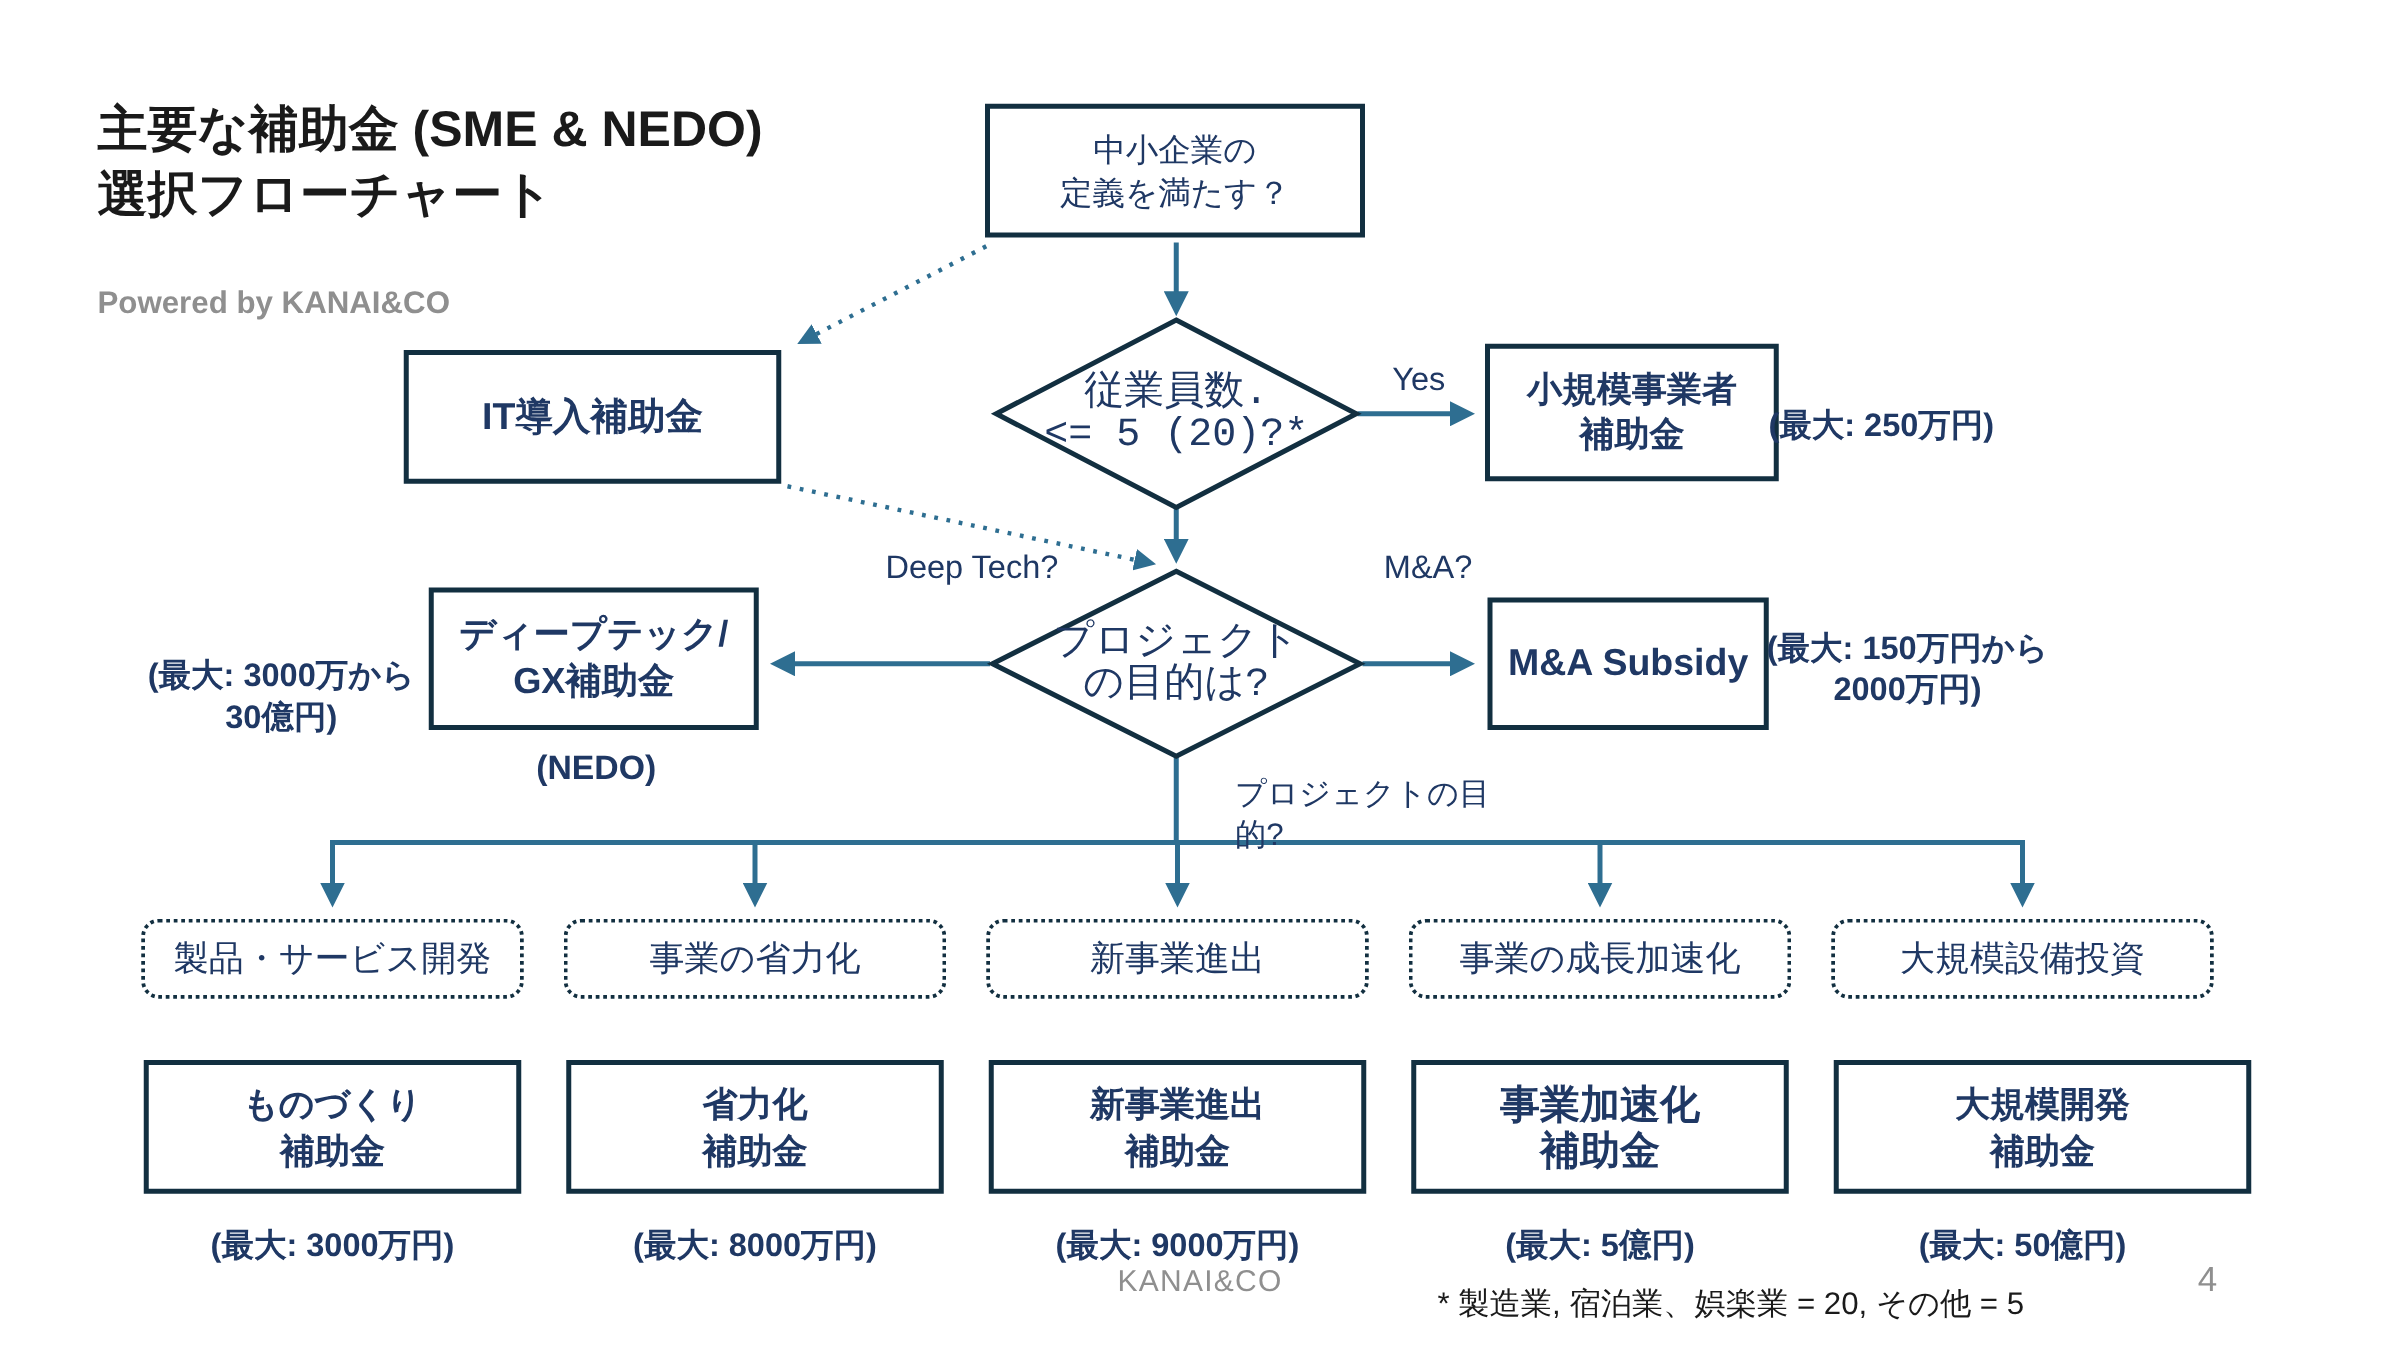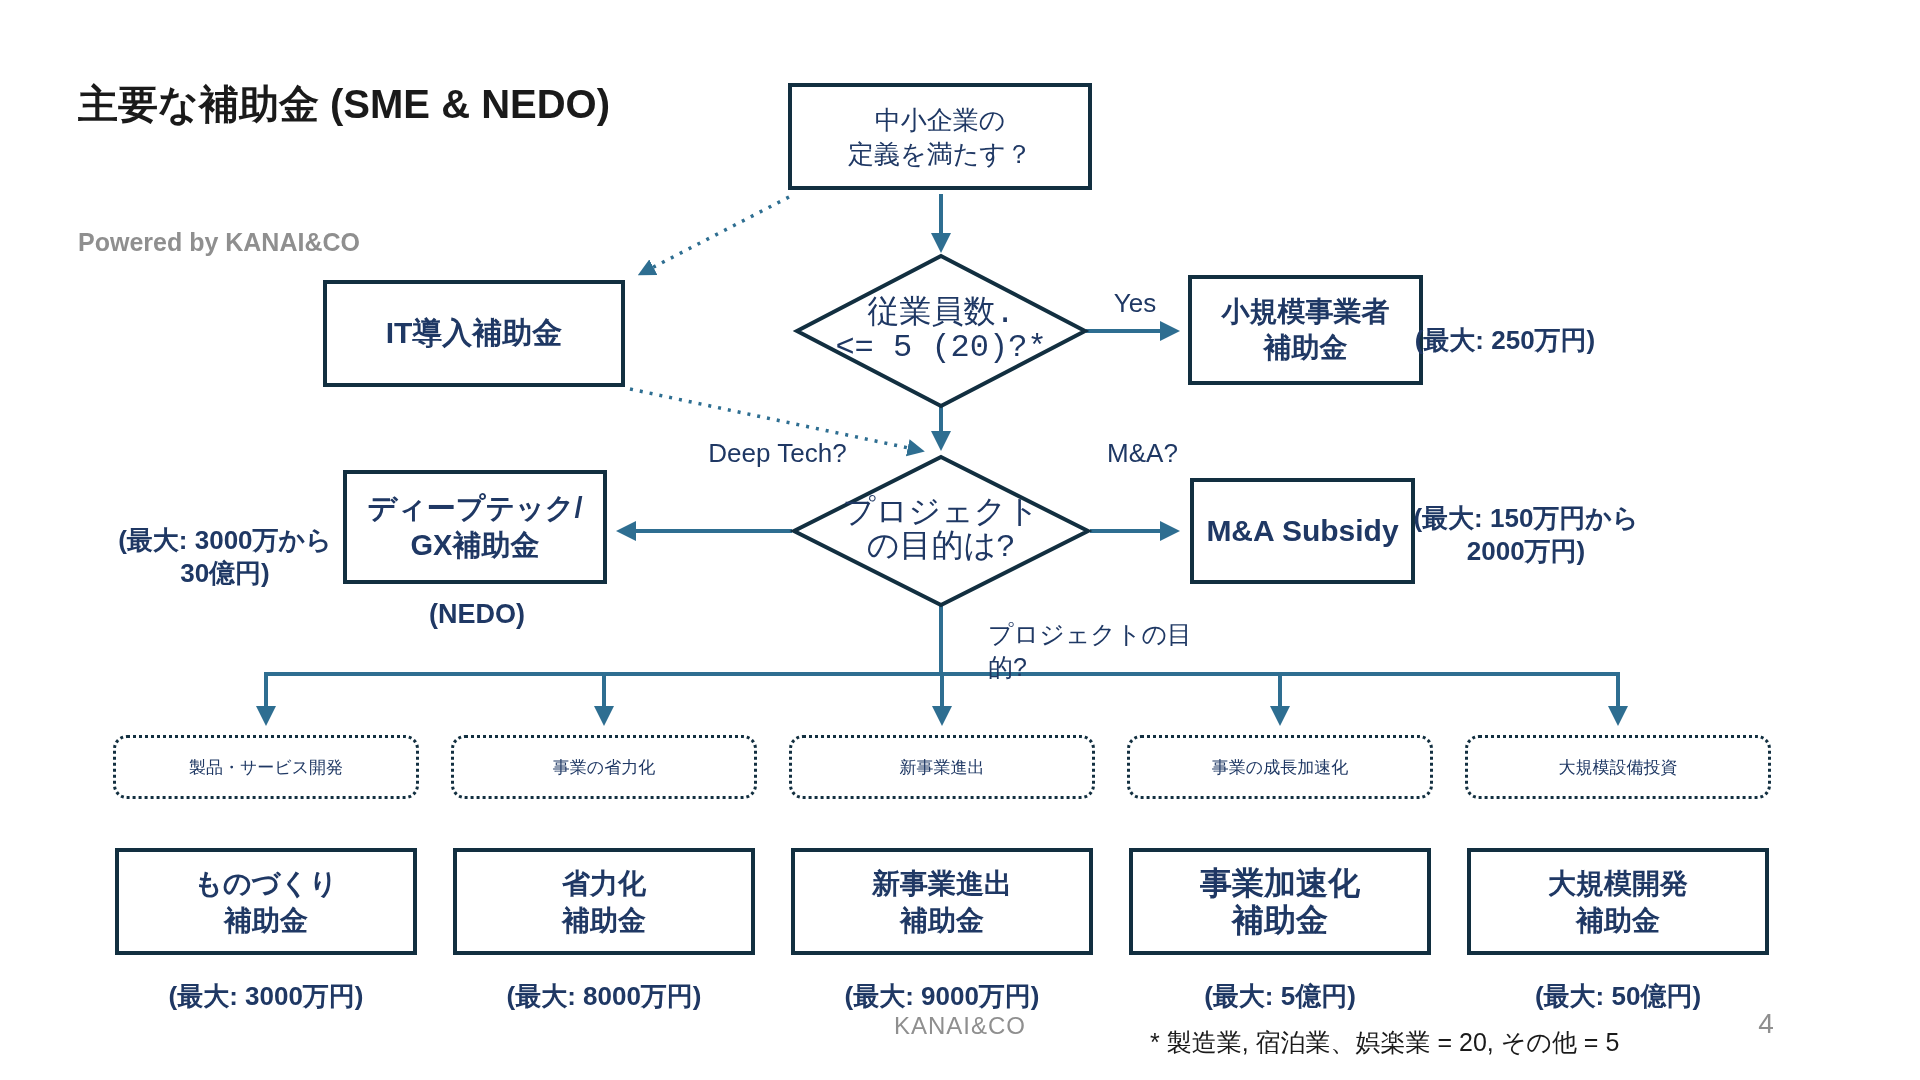--- a/index.html
+++ b/index.html
@@ -24,21 +24,21 @@
   svg.layer{position:absolute;left:0;top:0;width:1920px;height:1080px;}
   .connector{stroke:var(--line);stroke-width:4;fill:none;}
   .connector.dotted{stroke-width:3.5;stroke-dasharray:3 7;}
   .arrowhead{fill:var(--line);}
   .diamond{fill:#ffffff;stroke:var(--border);stroke-width:4;stroke-linejoin:miter;}
 
   
   .node{border:4px solid var(--border);background:#fff;color:var(--text);}
   .node-text{font-size:26px;line-height:34px;}
   .node-bold{font-weight:bold;}
-  .dotted-box{border:3px dotted var(--border);border-radius:14px;background:#fff;color:var(--text);font-size:17px;}
+  .dotted-box{border:3px dotted var(--border);border-radius:14px;background:#fff;color:var(--text);font-size:28px;}
   .diamond-text{font-size:32px;line-height:34px;color:var(--text);font-family:Liberation Mono, monospace;}
   .edge-label{font-size:26px;color:var(--text);}
   .annotation{font-weight:bold;color:var(--text);font-size:26px;line-height:33px;text-align:center;white-space:pre-line;}
 
   
   .footer-brand{left:810px;top:1012px;width:300px;text-align:center;font-size:24px;letter-spacing:1px;color:var(--muted);}
   .footnote{left:1150px;top:1026px;font-size:25px;color:#1a1a1a;}
   .page-num{left:1740px;top:1008px;width:52px;text-align:center;font-size:28px;color:var(--muted);}
 </style>
 </head>
@@ -72,21 +72,21 @@
   <line class="connector" x1="266" y1="672" x2="266" y2="718" marker-end="url(#arrow)"></line>
   <line class="connector" x1="604" y1="672" x2="604" y2="718" marker-end="url(#arrow)"></line>
   <line class="connector" x1="942" y1="672" x2="942" y2="718" marker-end="url(#arrow)"></line>
   <line class="connector" x1="1280" y1="672" x2="1280" y2="718" marker-end="url(#arrow)"></line>
   <line class="connector" x1="1618" y1="672" x2="1618" y2="718" marker-end="url(#arrow)"></line>
 
   <polygon class="diamond" points="941,256 1085,331 941,406 797,331"></polygon>
   <polygon class="diamond" points="941,457 1088,531 941,605 794,531"></polygon>
 </svg>
 
-<div class="abs slide-title"><span>主要な補助金 (SME &amp; NEDO)</span><br></div>
+<div class="abs slide-title"><span>主要な補助金 (SME &amp; NEDO)</span><br><span>選択フローチャート</span></div>
 <div class="abs powered">Powered by KANAI&amp;CO</div>
 
 <div class="abs node center node-text pre" style="left:788px;top:83px;width:304px;height:107px;">中小企業の
 定義を満たす？</div>
 
 <div class="abs center diamond-text pre" style="left:791px;top:291px;width:300px;height:80px;">従業員数.
 &lt;= 5 (20)?*</div>
 <div class="abs center diamond-text pre" style="left:791px;top:491px;width:300px;height:80px;">プロジェクト
 の目的は?</div>
 
@@ -118,21 +118,21 @@
 <div class="abs dotted-box center" style="left:1465px;top:735px;width:306px;height:64px;">大規模設備投資</div>
 
 <div class="abs node center node-bold pre" style="left:115px;top:848px;width:302px;height:107px;font-size:28px;line-height:37px;">ものづくり
 補助金</div>
 <div class="abs node center node-bold pre" style="left:453px;top:848px;width:302px;height:107px;font-size:28px;line-height:37px;">省力化
 補助金</div>
 <div class="abs node center node-bold pre" style="left:791px;top:848px;width:302px;height:107px;font-size:28px;line-height:37px;">新事業進出
 補助金</div>
 <div class="abs node center node-bold pre" style="left:1129px;top:848px;width:302px;height:107px;font-size:32px;line-height:37px;">事業加速化
 補助金</div>
-<div class="abs node center node-bold pre" style="left:1467px;top:848px;width:302px;height:107px;font-size:28px;line-height:37px;">大規模開発
+<div class="abs node center node-bold pre" style="left:1467px;top:848px;width:334px;height:107px;font-size:28px;line-height:37px;">大規模開発
 補助金</div>
 
 <div class="abs annotation" style="left:115px;top:980px;width:302px;">(最大: 3000万円)</div>
 <div class="abs annotation" style="left:453px;top:980px;width:302px;">(最大: 8000万円)</div>
 <div class="abs annotation" style="left:791px;top:980px;width:302px;">(最大: 9000万円)</div>
 <div class="abs annotation" style="left:1129px;top:980px;width:302px;">(最大: 5億円)</div>
 <div class="abs annotation" style="left:1467px;top:980px;width:302px;">(最大: 50億円)</div>
 
 <div class="abs footer-brand">KANAI&amp;CO</div>
 <div class="abs footnote">* 製造業, 宿泊業、娯楽業 = 20, その他 = 5</div>

